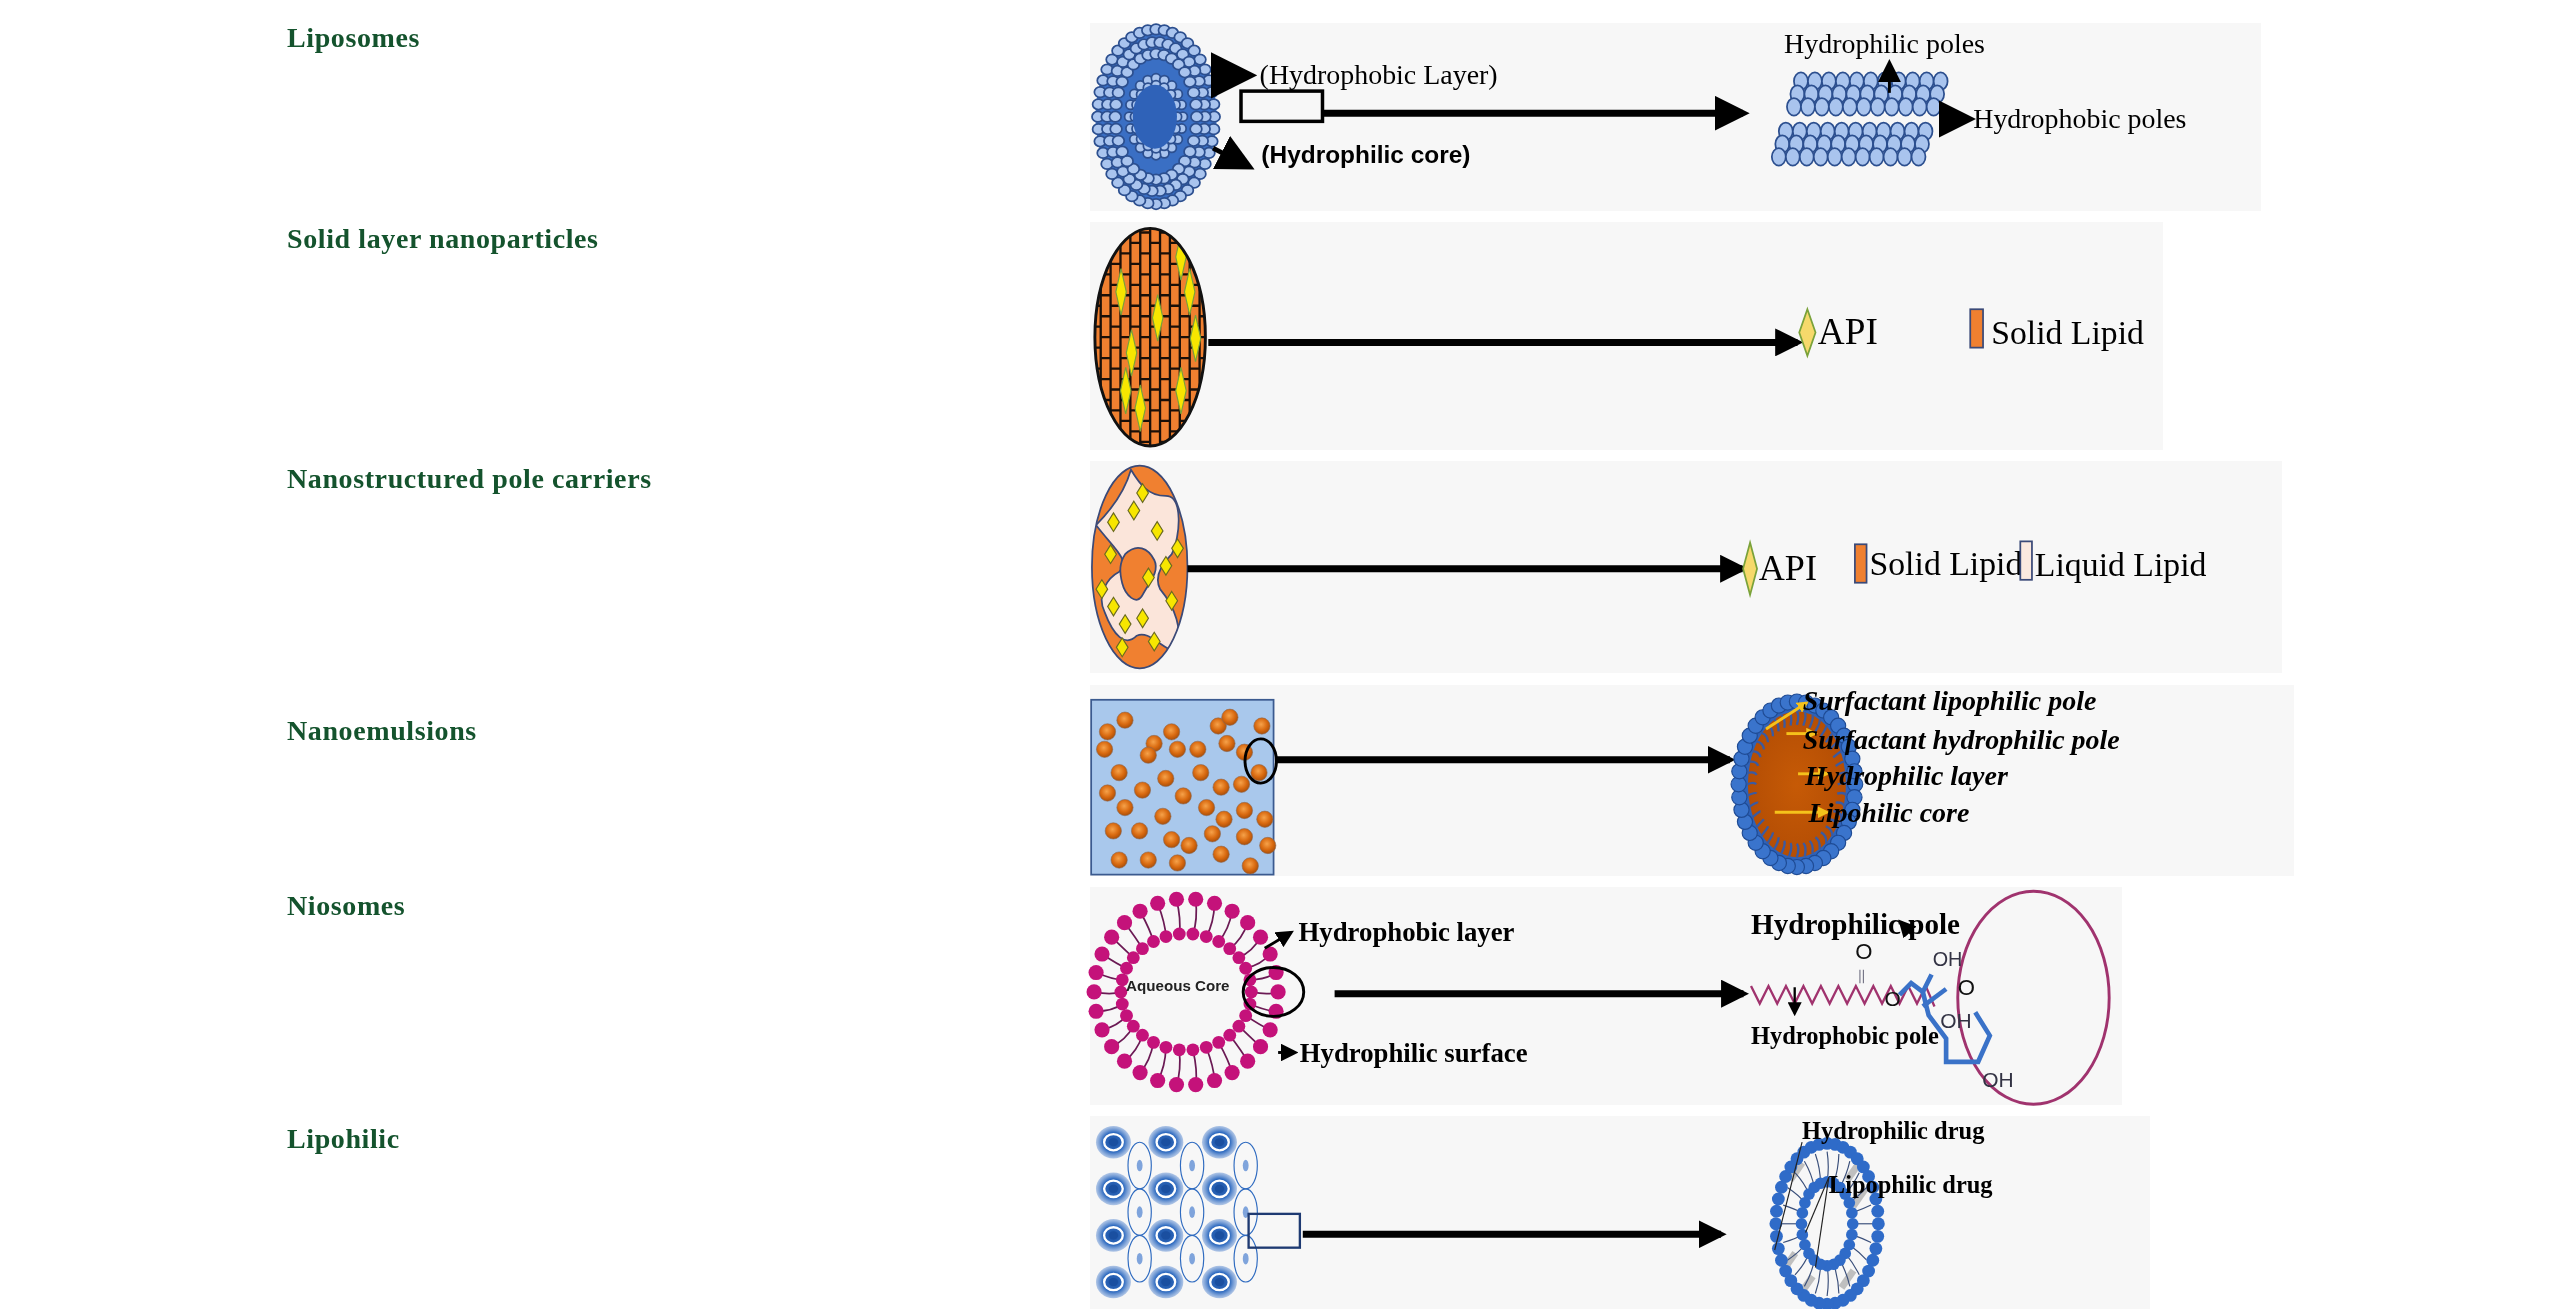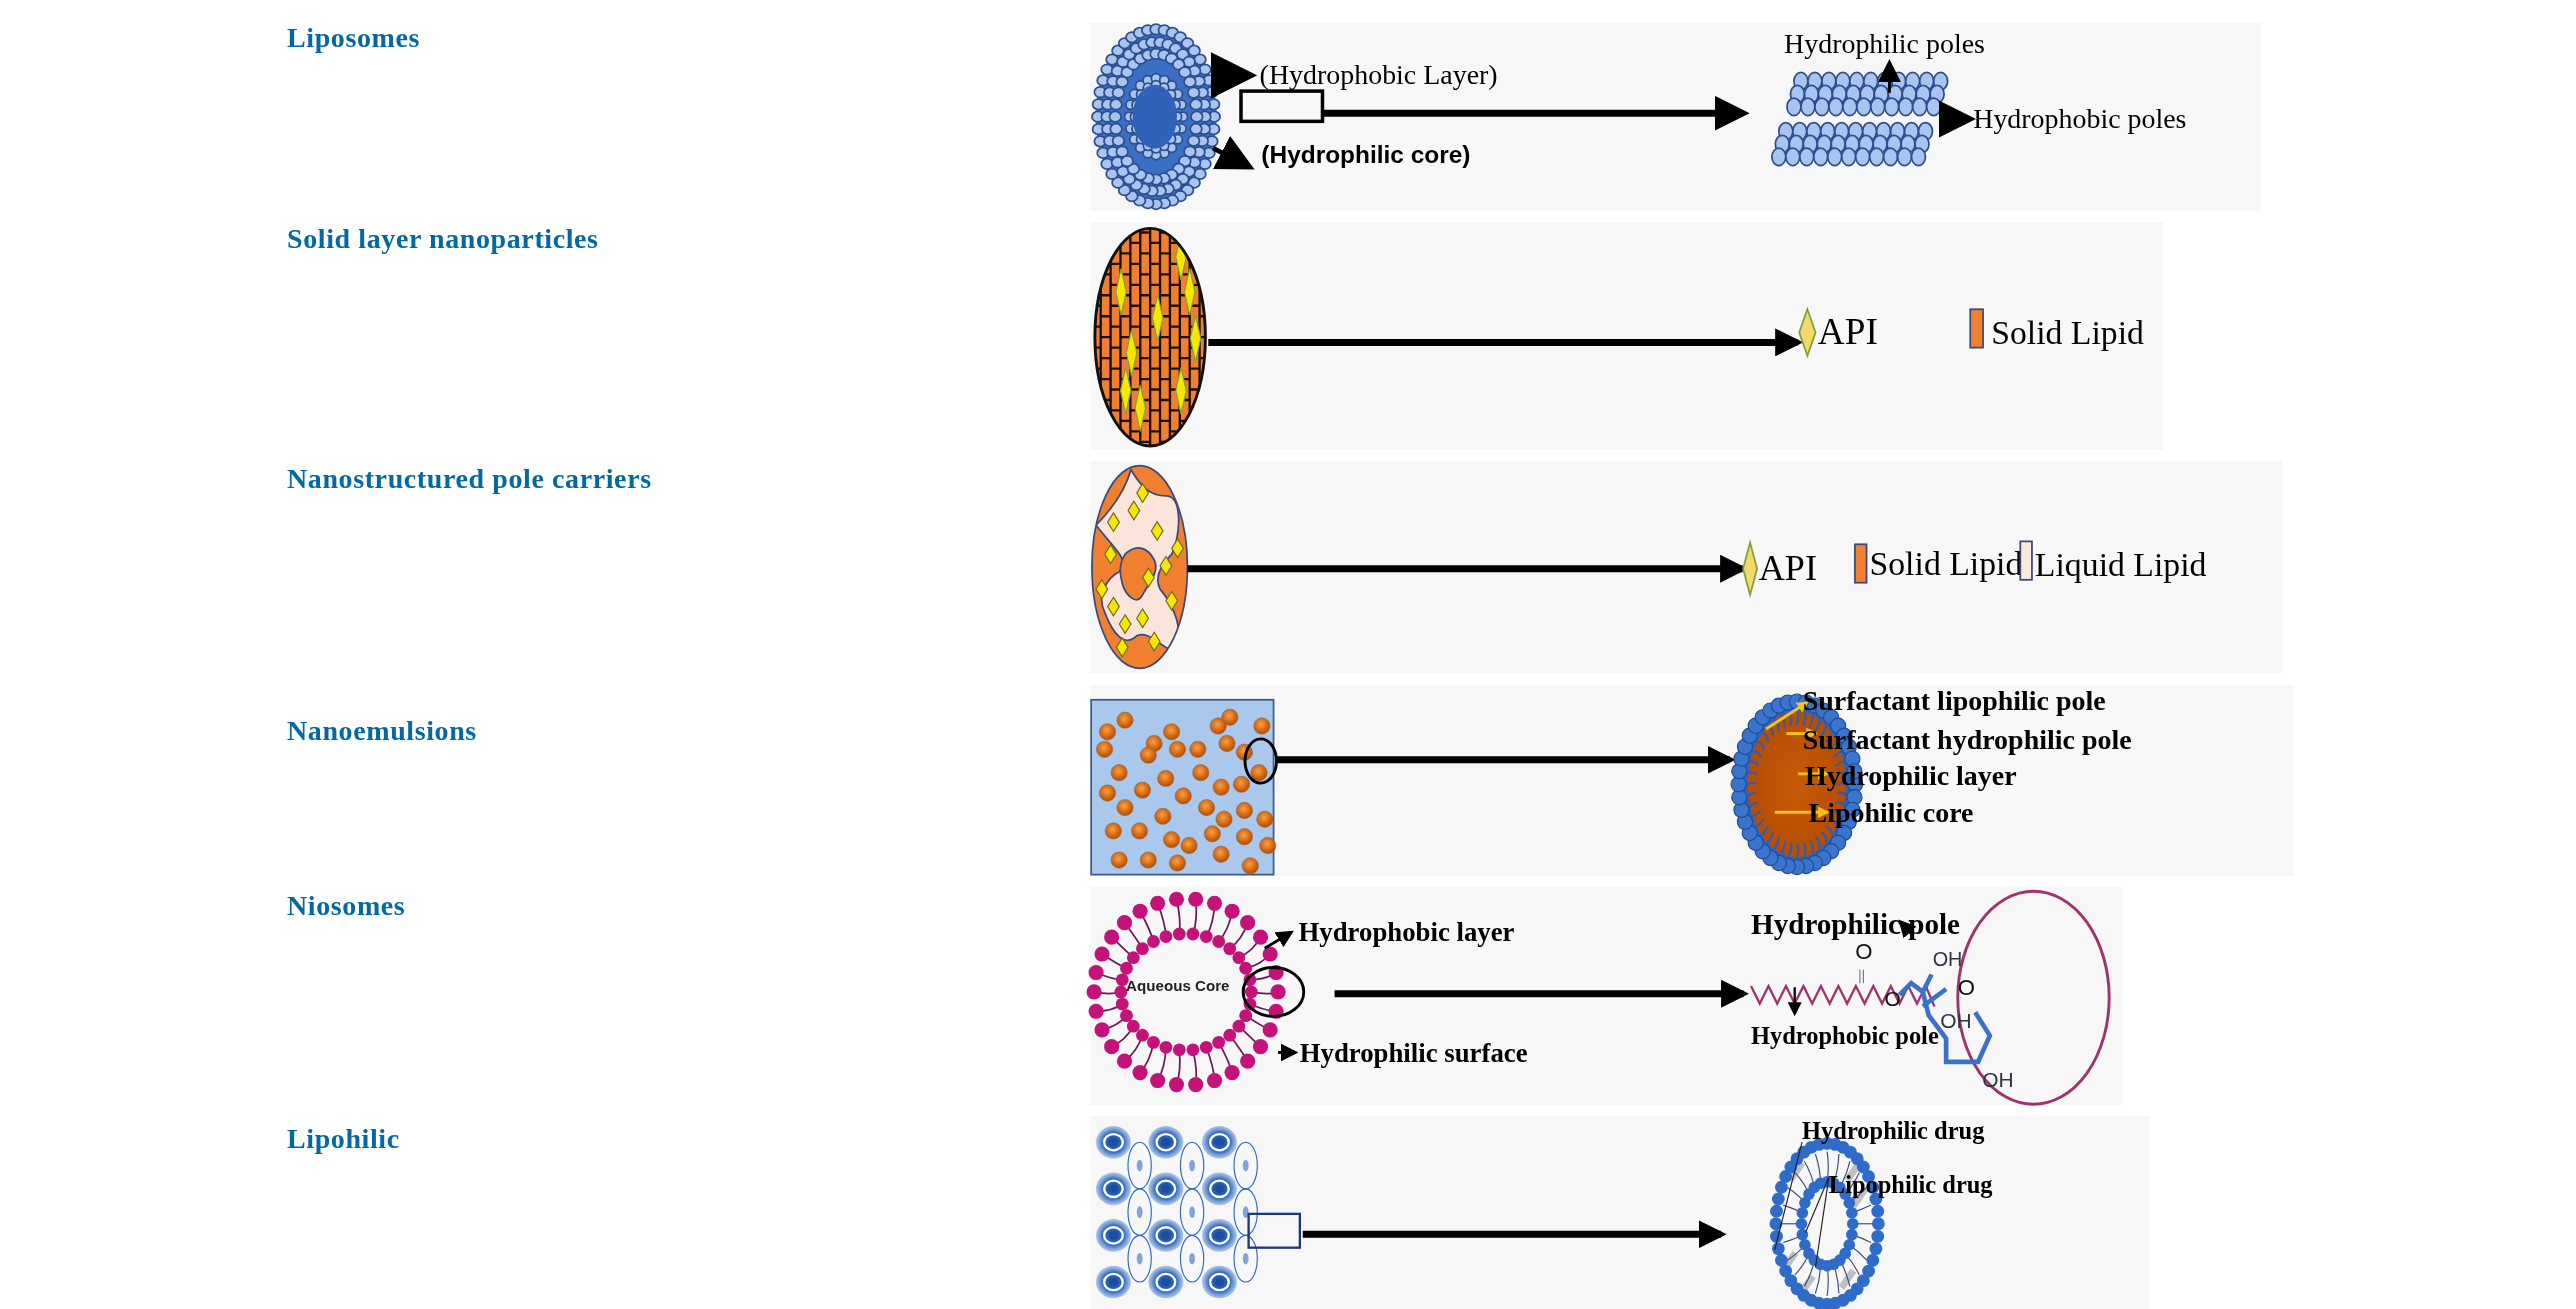--- a/index.html
+++ b/index.html
@@ -1,18 +1,18 @@
 <!DOCTYPE html>
 <html style="font-size:9.3px"><head>
 <meta charset="utf-8">
 <style>
   html, body { margin:0; padding:0; background:#ffffff; }
   body { width:2576px; height:1310px; position:relative; overflow:hidden;
          font-family:"Liberation Serif", "DejaVu Serif", serif; }
-  .row-label { position:absolute; left:287px; font-weight:bold; font-size:28px; color:#0369a1;
+  .row-label { position:absolute; left:287px; font-weight:bold; font-size:28px; color:#14532d;
                font-family:"Liberation Serif", serif; letter-spacing:0.6px; }
   .panel { position:absolute; left:1090px; background:#f7f7f7; }
   .panel svg { position:absolute; left:0; top:0; width:100%; height:100%; overflow:visible; }
   .lbl { font-family:"Liberation Serif", serif; fill:#000; }
   .lbl-b { font-family:"Liberation Serif", serif; fill:#000; font-weight:bold; }
   .sans { font-family:"Liberation Sans", sans-serif; }
 </style>
 </head>
 <body>
 
@@ -522,21 +522,21 @@
       <rect x="1313" y="143" width="20" height="66" fill="#f08030" stroke="#3b4a78" stroke-width="3"></rect>
       <text class="lbl" x="1338" y="195" font-size="58">Solid Lipid</text>
     </g>
     <g>
       <rect x="1597" y="138" width="20" height="66" fill="#fbe9df" stroke="#3b4a78" stroke-width="3"></rect>
       <text class="lbl" x="1622" y="198" font-size="58">Liquid Lipid</text>
     </g>
   </svg>
 </div>
 
-<div class="panel" style="top:685px; width:1204px; height:191px;">
+<div class="panel" style="top:685px; width:1204px; height:191px;font-style:italic;">
   <svg viewBox="0 0 2066 327">
     <defs>
       <radialGradient id="drop" cx="0.45" cy="0.4" r="0.6">
         <stop offset="0" stop-color="#f6a24a"></stop>
         <stop offset="0.6" stop-color="#d96a10"></stop>
         <stop offset="1" stop-color="#a94f0a"></stop>
       </radialGradient>
       <radialGradient id="core" cx="0.5" cy="0.5" r="0.55">
         <stop offset="0" stop-color="#c65a06"></stop>
         <stop offset="1" stop-color="#b34d04"></stop>

